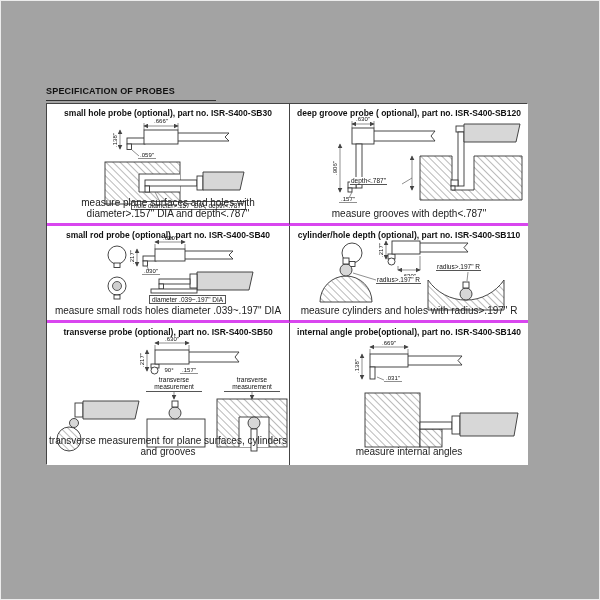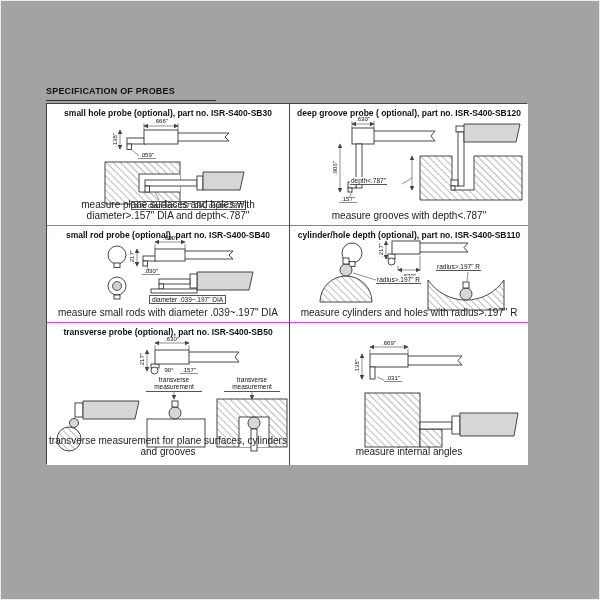--- a/index.html
+++ b/index.html
@@ -12,21 +12,21 @@
   .header {
     position:absolute; left:46px; top:86px;
     font-size:9px; font-weight:bold; letter-spacing:.2px; color:#111;
   }
   .header-rule { position:absolute; left:46px; top:100px; width:170px; height:1px; background:#333; }
   .grid {
     position:absolute; left:46px; top:103px; width:481px; height:361px;
     display:grid; grid-template-columns:243px 238px; grid-template-rows:122px 97px 142px;
     border:1px solid #444; box-sizing:border-box;
   }
-  .cell { position:relative; border-right:1px solid #444; border-bottom:1px solid #d946ef; overflow:hidden; background:#fff; }
+  .cell { position:relative; border-right:1px solid #444; border-bottom:3px solid #d946ef; overflow:hidden; background:#fff; }
   .cell:nth-child(2n) { border-right:none; }
   .cell:nth-child(n+5) { border-bottom:none; }
   .cell-title {
     position:absolute; top:4px; left:0; width:100%; text-align:center;
     font-size:8.5px; font-weight:bold; color:#111; z-index:2;
   }
   .cell-caption {
     position:absolute; bottom:4px; left:0; width:100%; text-align:center;
     font-size:10px; color:#222; z-index:2;
   }
@@ -167,21 +167,21 @@
           <circle cx="70" cy="60" r="4.5" fill="#cfcfcf" stroke="#333" stroke-width="0.8"></circle>
           <rect class="edge" x="67" y="69" width="6" height="4"></rect>
           <polygon class="gray" points="150,46 206,46 202,64 150,64"></polygon>
           <rect class="edge" x="143" y="48" width="7" height="14"></rect>
           <rect class="edge" x="112" y="53" width="31" height="5"></rect>
           <rect class="edge" x="112" y="58" width="4.5" height="5"></rect>
           <rect class="edge" x="104" y="63" width="46" height="4"></rect>
         </g>
       </svg>
       <span class="callout boxed" style="left:102px; top:69px;">diameter .039~.197" DIA</span>
-      <div class="cell-caption">measure small rods with diameter .039~.197" DIA</div>
+      <div class="cell-caption">measure small rods holes diameter .039~.197" DIA</div>
     </div>
 
     <div class="cell">
       <div class="cell-title">cylinder/hole depth (optional), part no. ISR-S400-SB110</div>
       <svg class="diagram" width="238" height="97" viewBox="0 0 238 97">
         <g>
           <circle class="edge" cx="62" cy="27" r="10"></circle>
           <rect class="edge" x="59" y="35.5" width="6" height="5"></rect>
         </g>
         <g>
@@ -257,20 +257,21 @@
           <circle cx="207" cy="100" r="6" fill="#d7d7d7" stroke="#333" stroke-width="0.9"></circle>
           <rect class="edge" x="204" y="106" width="6" height="22"></rect>
         </g>
       </svg>
       <span class="label-2line" style="left:99px; top:53px;">transverse measurement</span>
       <span class="label-2line" style="left:177px; top:53px;">transverse measurement</span>
       <div class="cell-caption">transverse measurement for plane surfaces, cylinders and grooves</div>
     </div>
 
     <div class="cell">
+      <div class="cell-title">internal angle probe(optional), part no. ISR-S400-SB140</div>
       <svg class="diagram" width="238" height="142" viewBox="0 0 238 142">
         <g>
           <line class="dim" x1="80" y1="26" x2="80" y2="31"></line>
           <line class="dim" x1="118" y1="26" x2="118" y2="31"></line>
           <line class="dim" x1="80" y1="24" x2="118" y2="24" marker-start="url(#arr)" marker-end="url(#arr)"></line>
           <text x="99" y="22" text-anchor="middle">.669"</text>
           <line class="dim" x1="72" y1="31" x2="72" y2="56" marker-start="url(#arr)" marker-end="url(#arr)"></line>
           <text x="69" y="43" text-anchor="middle" transform="rotate(-90,69,43)">.138"</text>
           <rect class="edge" x="80" y="31" width="38" height="13"></rect>
           <rect class="edge" x="80" y="44" width="5" height="12"></rect>

